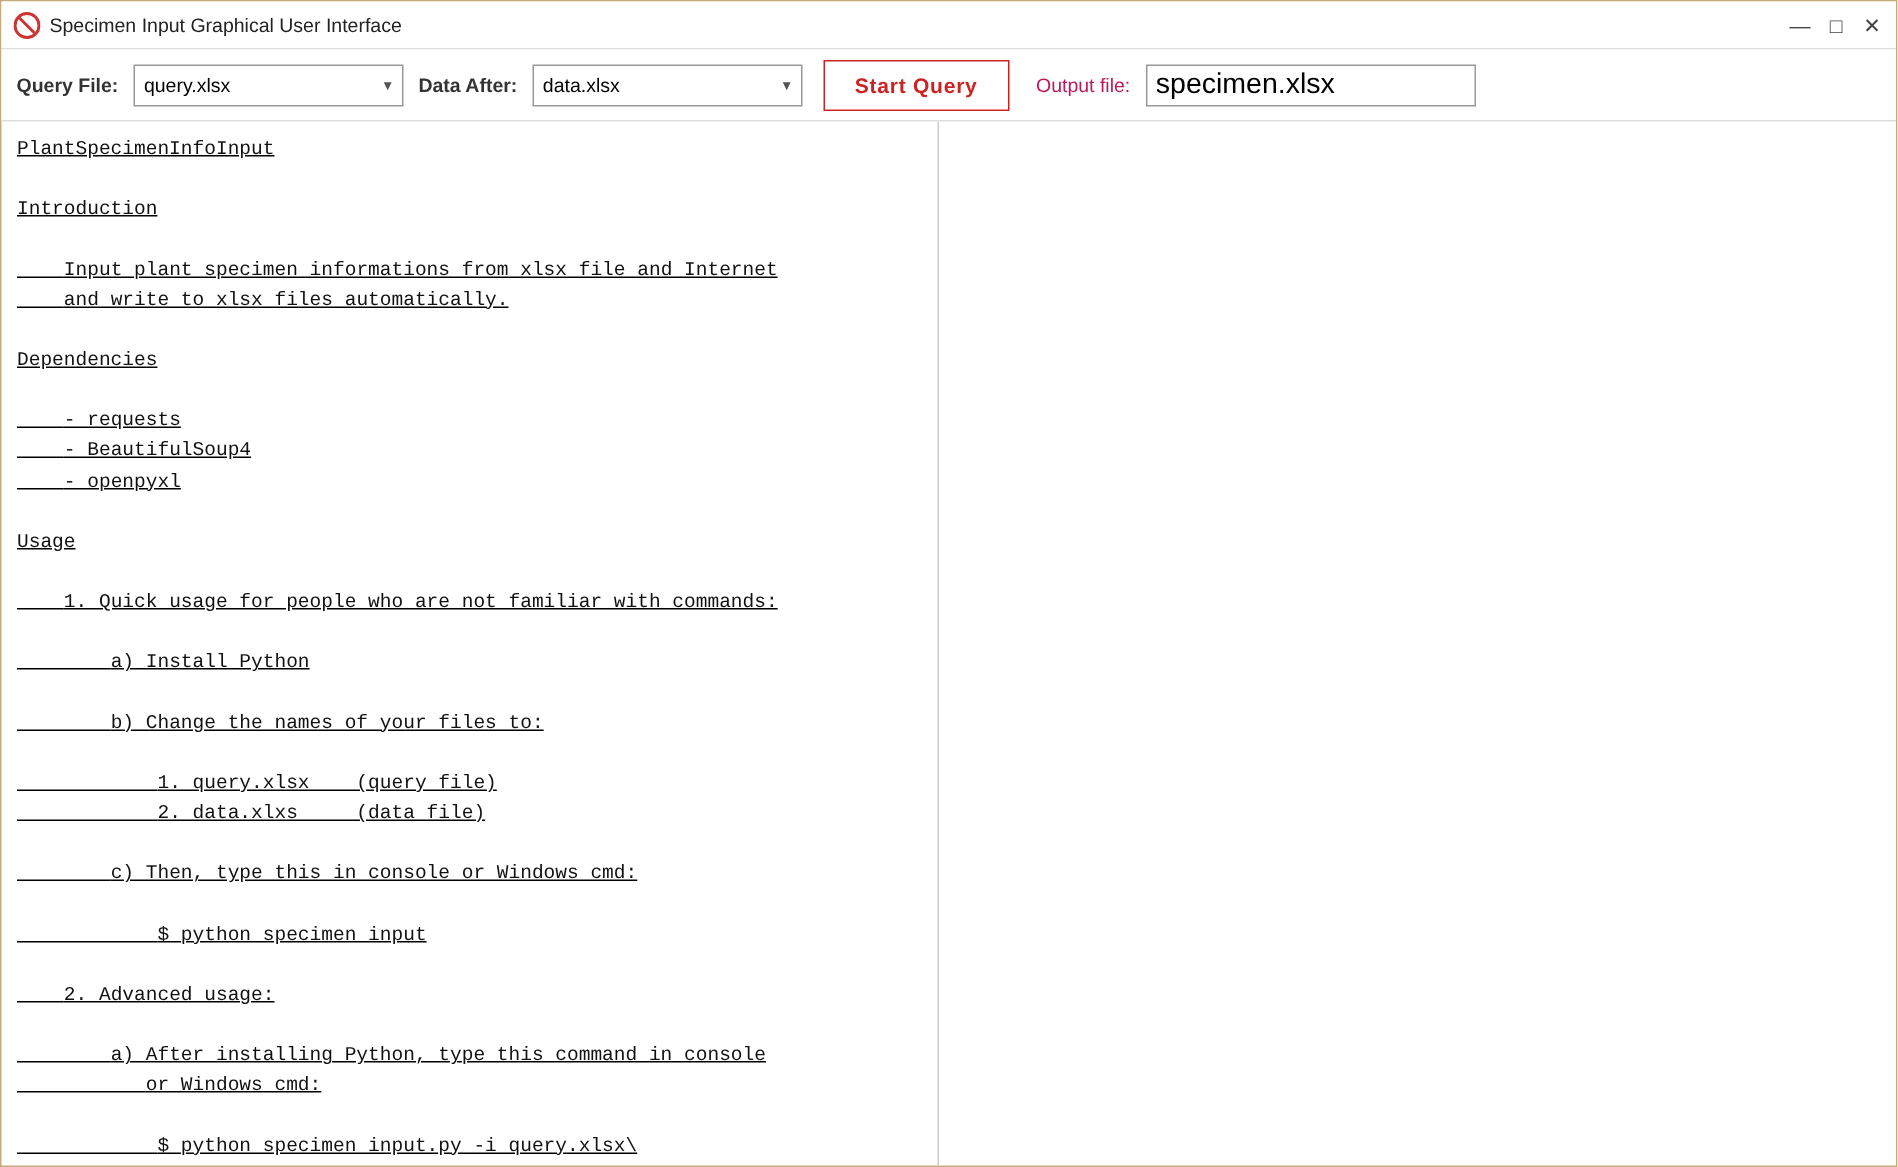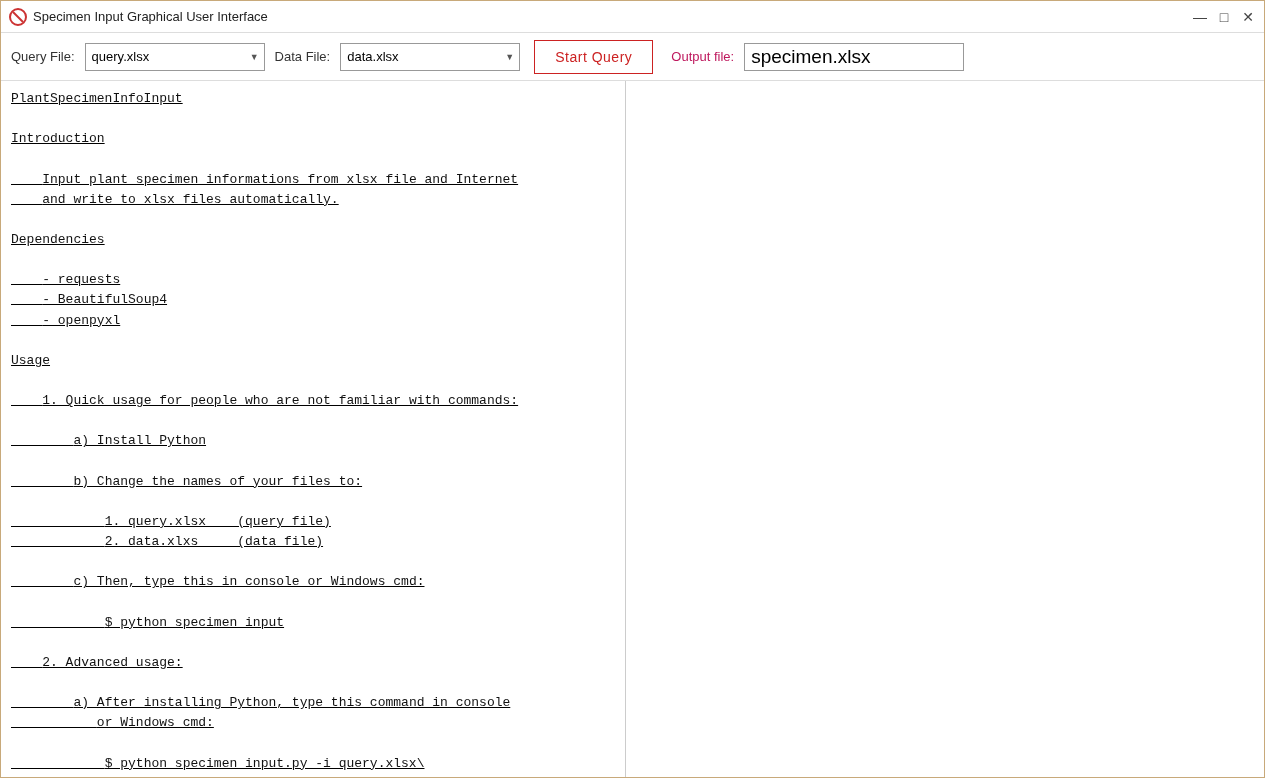--- a/index.html
+++ b/index.html
@@ -81,20 +81,21 @@
       padding: 6px 10px;
       gap: 10px;
       height: 48px;
       flex-shrink: 0;
     }
 
     .toolbar-label {
       font-size: 13px;
       color: #333;
       white-space: nowrap;
+      font-weight: bold;
     }
 
     .toolbar-select {
       height: 28px;
       border: 1px solid #999;
       background: #fff;
       padding: 2px 6px;
       font-size: 13px;
       min-width: 180px;
       appearance: none;
@@ -118,21 +119,21 @@
       color: #555;
     }
 
     .start-query-btn {
       height: 34px;
       padding: 0 20px;
       background: #fff;
       border: 1.5px solid #cc2222;
       color: #cc2222;
       font-size: 14px;
-      font-weight: normal;
+      font-weight: bold;
       cursor: pointer;
       letter-spacing: 0.5px;
       margin-left: 4px;
     }
 
     .output-label {
       font-size: 13px;
       color: #be185d;
       white-space: nowrap;
       margin-left: 8px;
@@ -234,21 +235,21 @@
   </div>
 
   <div class="toolbar">
     <span class="toolbar-label">Query File:</span>
     <div class="select-wrapper">
       <select class="toolbar-select">
         <option>query.xlsx</option>
       </select>
     </div>
 
-    <span class="toolbar-label">Data File:</span>
+    <span class="toolbar-label">Data After:</span>
     <div class="select-wrapper">
       <select class="toolbar-select">
         <option>data.xlsx</option>
       </select>
     </div>
 
     <button class="start-query-btn">Start Query</button>
 
     <span class="output-label">Output file:</span>
     <input class="output-input" type="text" value="specimen.xlsx" style="">

